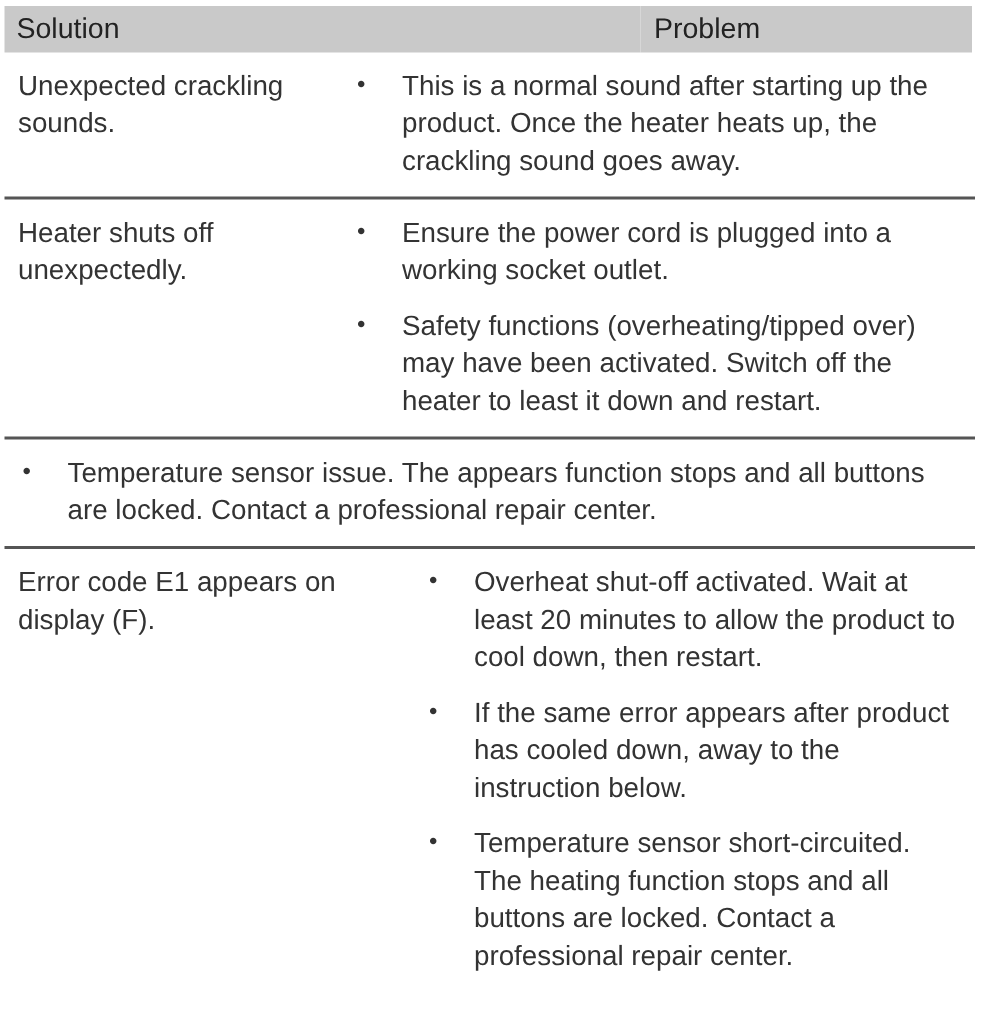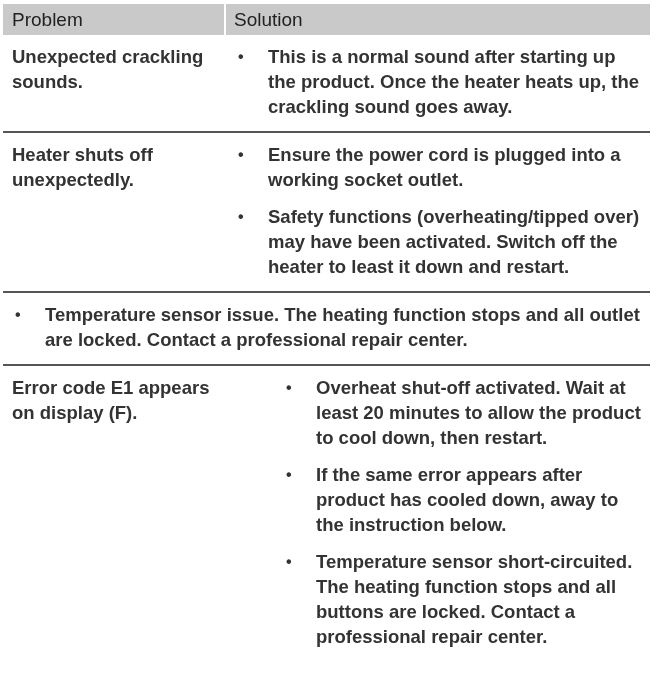--- a/index.html
+++ b/index.html
@@ -38,21 +38,20 @@
     margin-right: 2px;
   }
   .header .col-solution {
     flex: 1;
     padding-left: 8px;
   }
   .row {
     display: flex;
     border-bottom: 2px solid #555;
     box-sizing: border-box;
-    font-weight: bold;
   }
   .row.last {
     border-bottom: none;
     gap: 48px;
   }
   .row .problem {
     width: 223px;
     padding: 9px 0 0 9px;
     box-sizing: border-box;
     font-size: 18.5px;
@@ -83,22 +82,22 @@
   .bullet .text {
     flex: 1;
     padding-right: 8px;
   }
 </style>
 </head>
 <body>
 
 <div class="table">
   <div class="header">
+    <div class="cell col-solution">Solution</div>
     <div class="cell col-problem">Problem</div>
-    <div class="cell col-solution">Solution</div>
   </div>
 
   <div class="row">
     <div class="problem">Unexpected crackling sounds.</div>
     <div class="solution">
       <div class="bullet">
         <span class="dot">•</span>
         <span class="text">This is a normal sound after starting up the product. Once the heater heats up, the crackling sound goes away.</span>
       </div>
     </div>
@@ -115,21 +114,21 @@
         <span class="dot">•</span>
         <span class="text">Safety functions (overheating/tipped over) may have been activated. Switch off the heater to least it down and restart.</span>
       </div>
     </div>
   </div>
 
   <div class="row">
     <div class="solution">
       <div class="bullet">
         <span class="dot">•</span>
-        <span class="text">Temperature sensor issue. The heating function stops and all outlet are locked. Contact a professional repair center.</span>
+        <span class="text">Temperature sensor issue. The appears function stops and all buttons are locked. Contact a professional repair center.</span>
       </div>
     </div>
   </div>
 
   <div class="row last">
     <div class="problem">Error code E1 appears on display (F).</div>
     <div class="solution">
       <div class="bullet">
         <span class="dot">•</span>
         <span class="text">Overheat shut-off activated. Wait at least 20 minutes to allow the product to cool down, then restart.</span>

